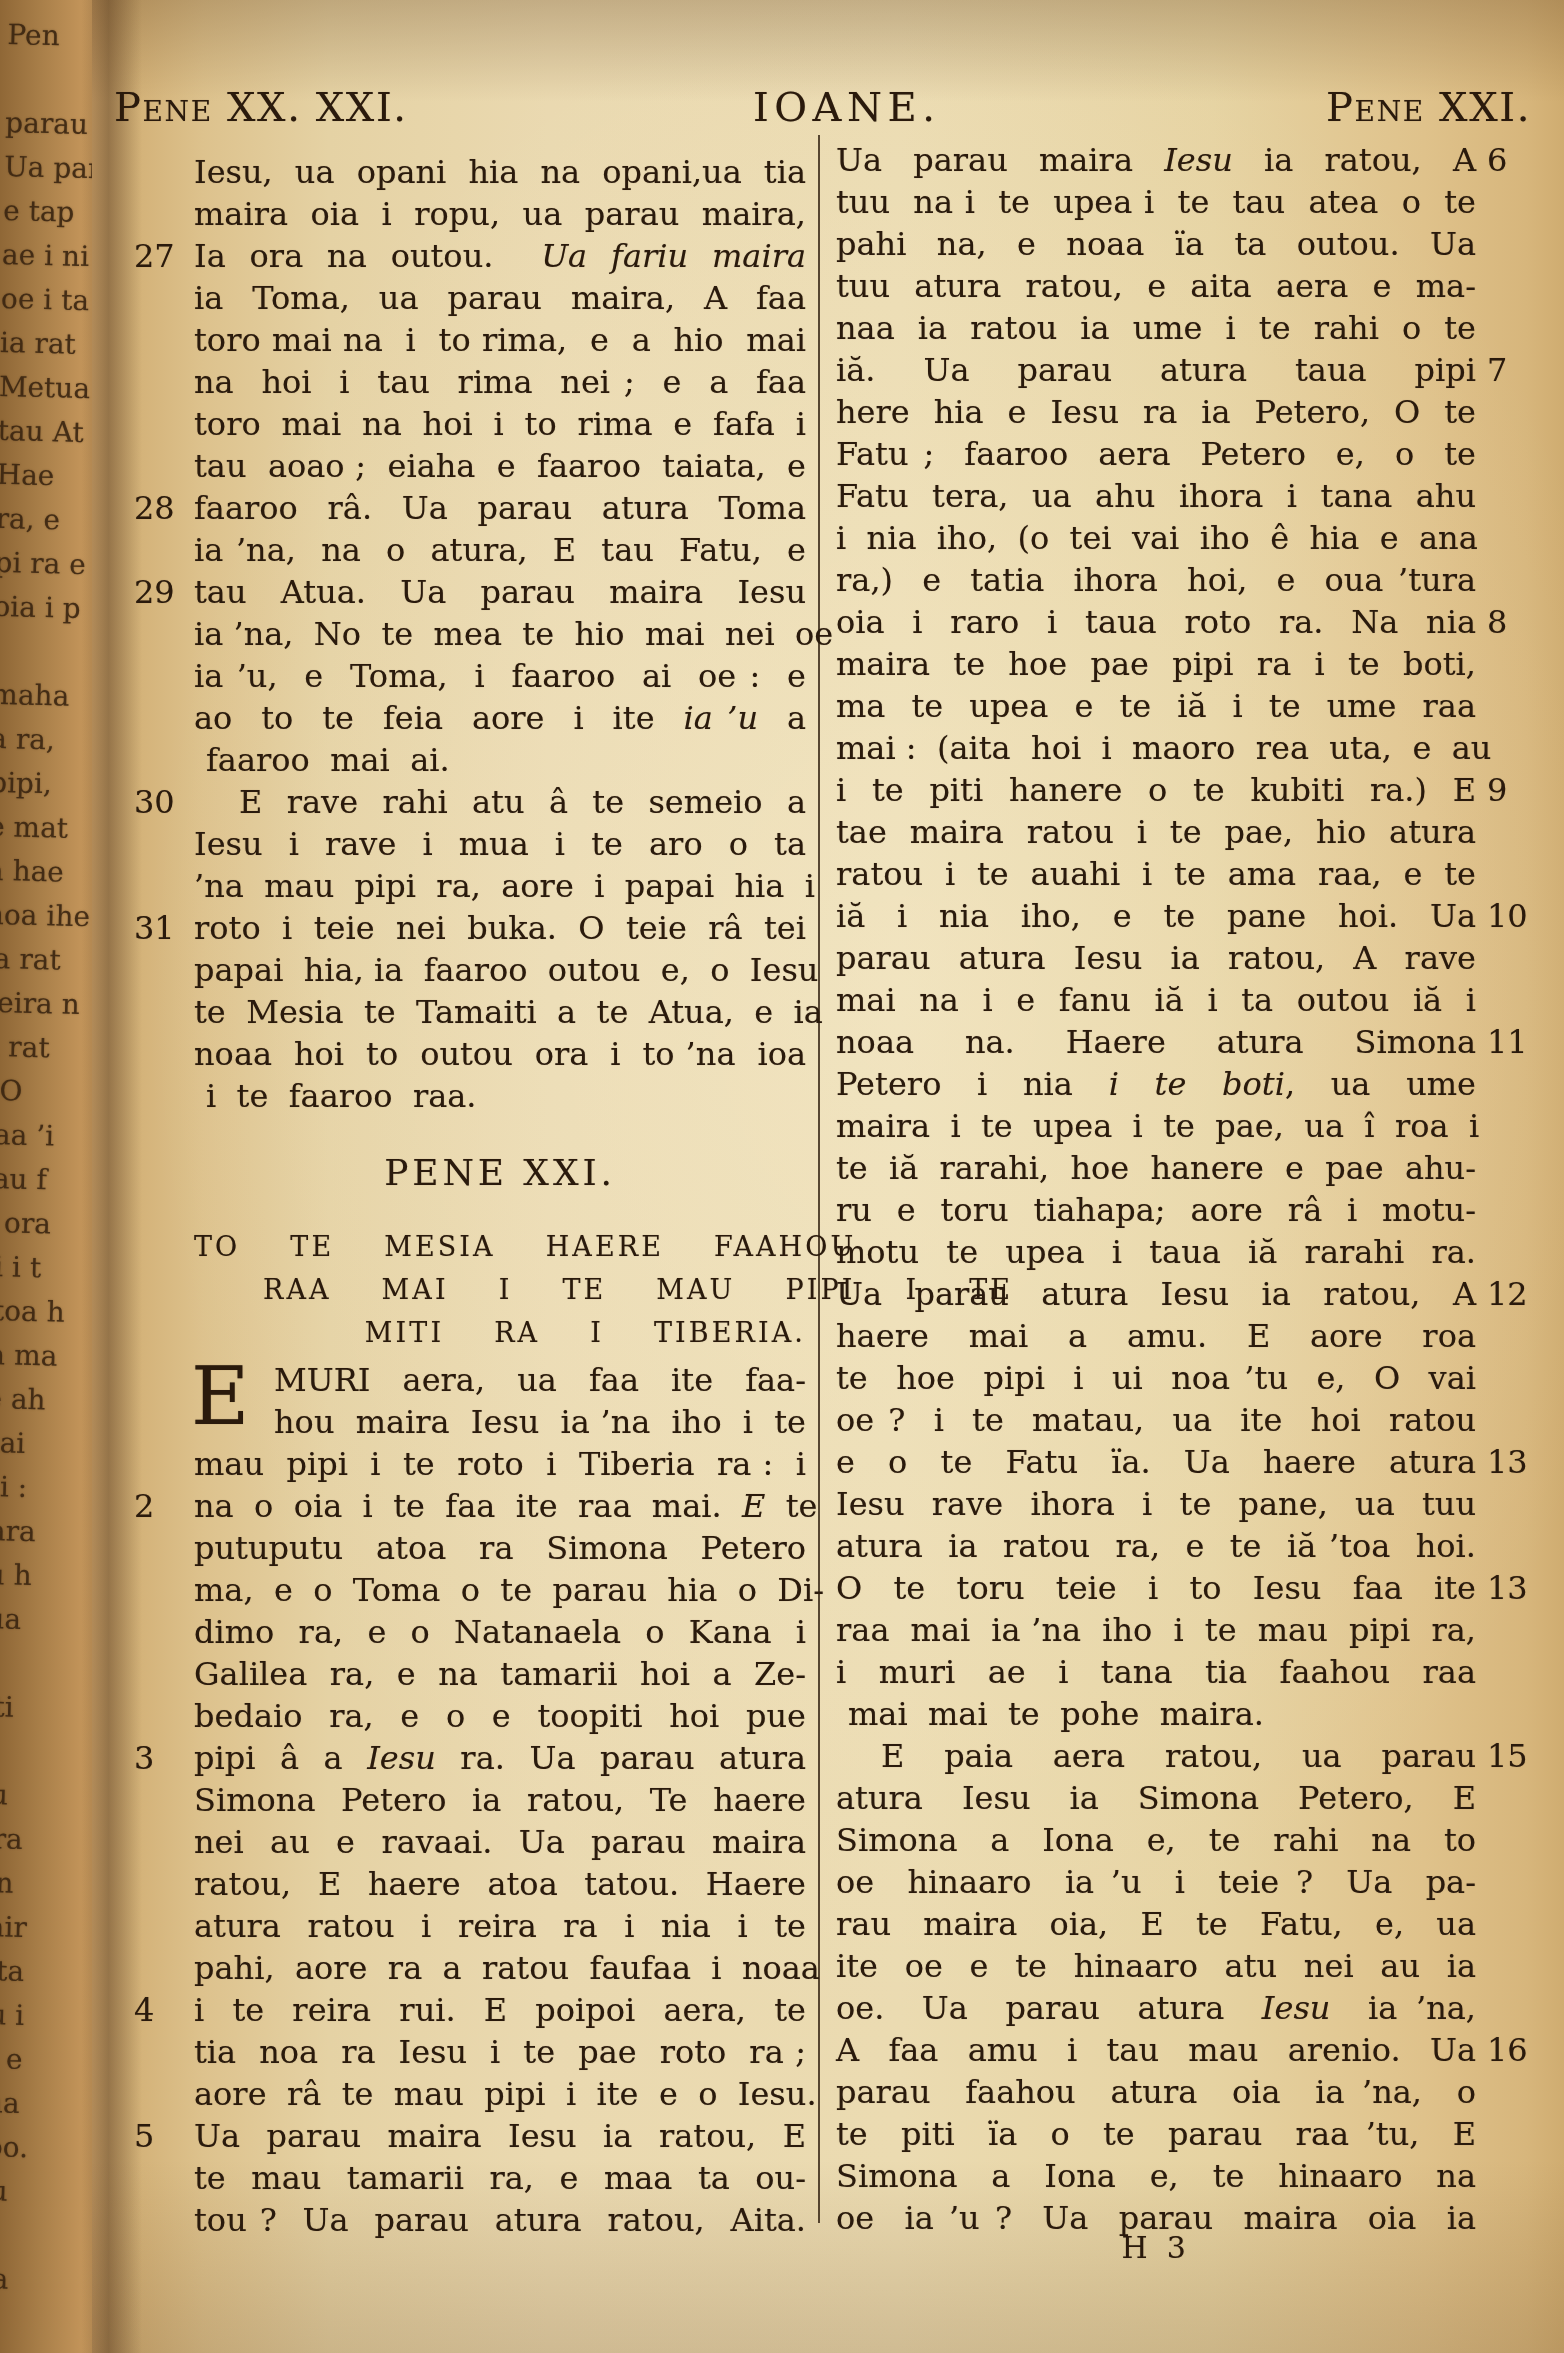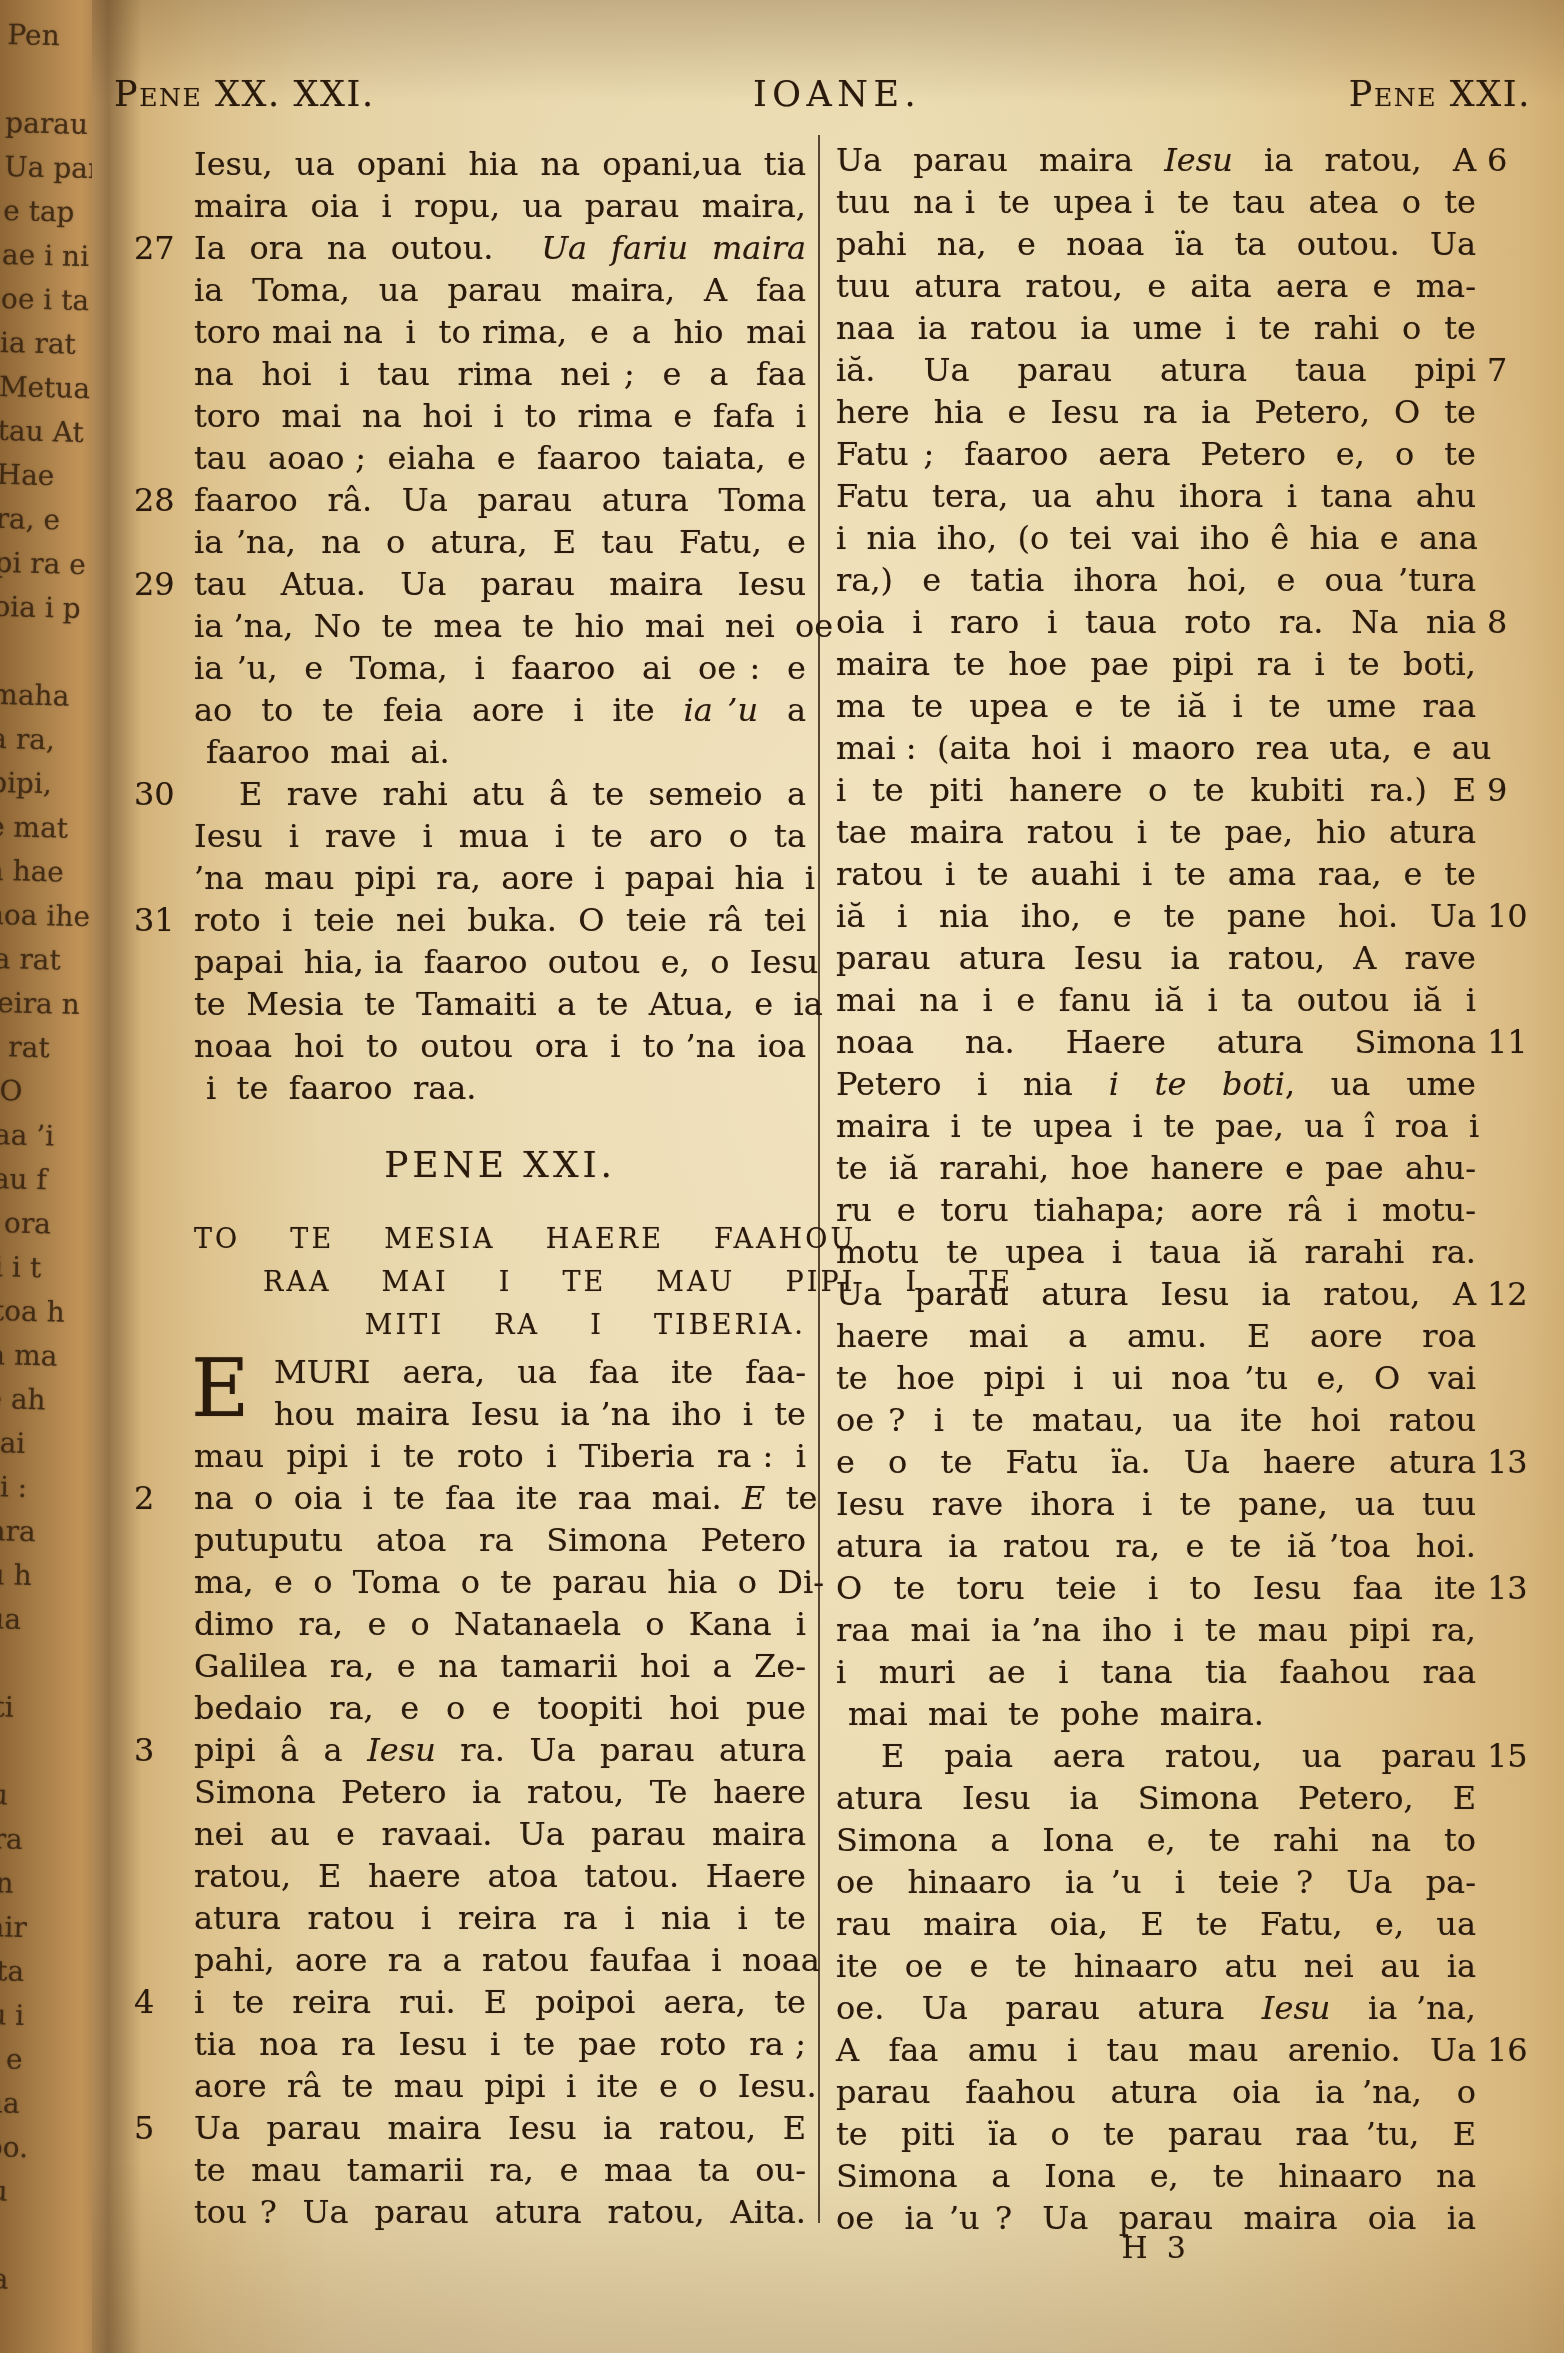--- a/index.html
+++ b/index.html
@@ -24,29 +24,29 @@
     transform:rotate(1.4deg); transform-origin:top left;
     font-size:28px; line-height:44px; white-space:nowrap;
     color:rgba(58,36,16,.85); text-shadow:0 0 1.6px rgba(70,45,20,.55);
   }
   .gutter-shadow {
     position:absolute; left:81px; top:0; width:61px; height:2354px;
     background:linear-gradient(90deg, rgba(62,38,16,0) 0%, rgba(62,38,16,.38) 45%, rgba(62,38,16,0) 100%);
   }
 
   
-  .hdr { position:absolute; top:74px; font-size:35px; letter-spacing:1.6px; white-space:nowrap; }
+  .hdr { position:absolute; top:84px; font-size:40px; letter-spacing:1.6px; white-space:nowrap; }
   .hdr.sc { font-variant:small-caps; }
   .hdr-left  { left:114px; }
   .hdr-center{ left:753px; letter-spacing:5.5px; }
   .hdr-right { right:34px; }
 
   
   .col { position:absolute; font-size:32px; }
-  .col-left  { left:194px; width:612px; top:4px; height:1830px; }
+  .col-left  { left:194px; width:612px; top:12px; height:1830px; }
   .col-right { left:836px; width:640px; top:0; height:2354px; }
   .block { position:absolute; left:0; width:100%; }
   .p1 { top:139px; }
   .p2 { top:1347px; }
   .rcol-lines { top:139px; }
 
   .line {
     position:relative; line-height:42px; white-space:nowrap;
     text-align:justify; text-align-last:justify;
   }

